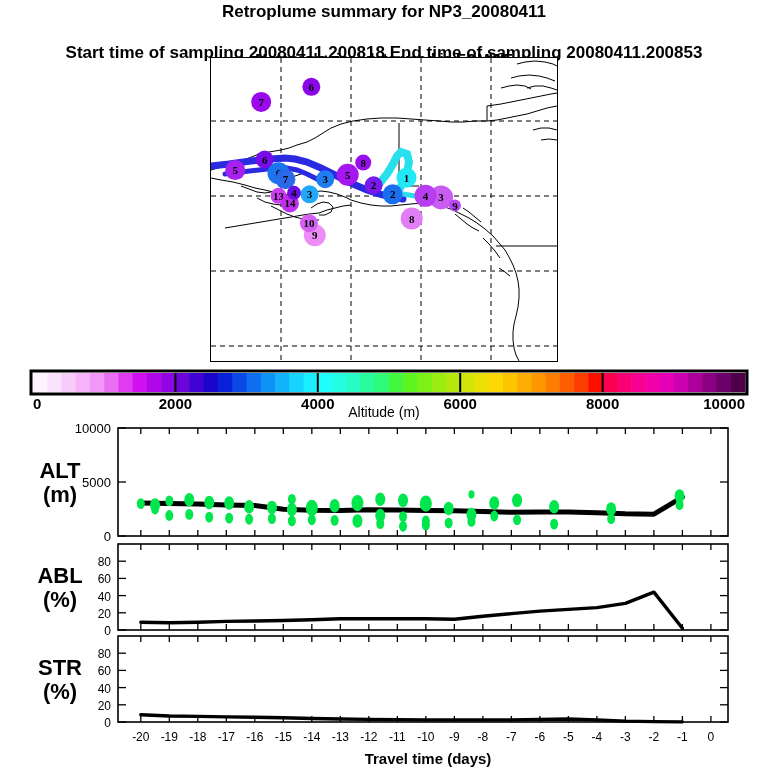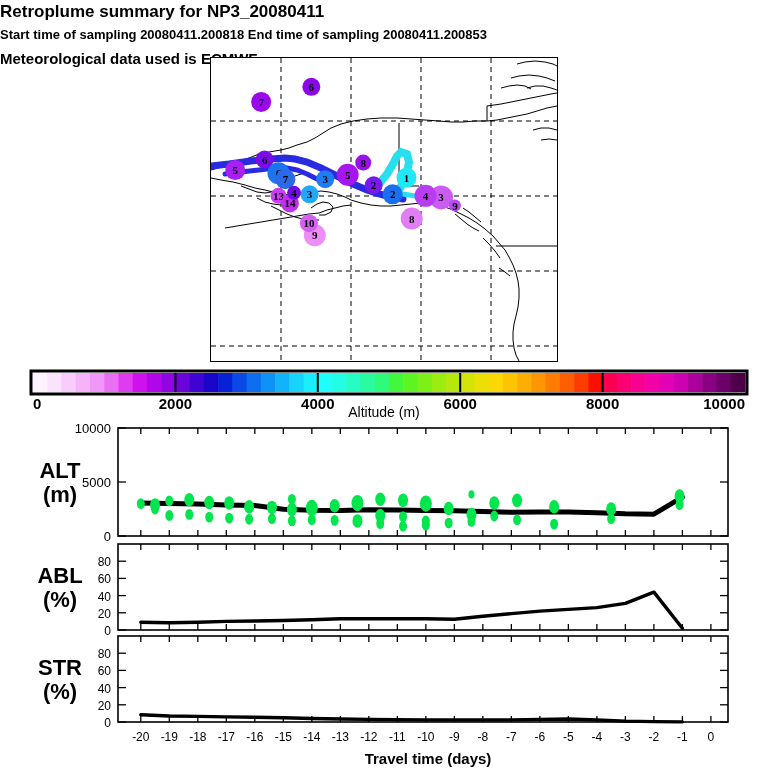--- a/index.html
+++ b/index.html
@@ -1,20 +1,20 @@
 <!DOCTYPE html>
 <html><head>
 <meta charset="utf-8">
 <style>
   html,body{margin:0;padding:0;background:#ffffff;}
   body{width:768px;height:768px;position:relative;overflow:hidden;
        font-family:"Liberation Sans",sans-serif;color:#000;}
-  .ttl{position:absolute;width:100%;font-weight:bold;}
+  .ttl{position:absolute;width:100%;text-align:center;font-weight:bold;}
   #title-main{top:2px;font-size:17px;}
-  #title-times{top:27px;font-size:13px;}
+  #title-times{top:43px;font-size:17px;}
   #title-met{top:50px;font-size:15px;}
   #map-frame{position:absolute;left:210px;top:57px;width:348px;height:305px;
              border:1.5px solid #000;box-sizing:border-box;background:#fff;overflow:hidden;}
   #map-svg{position:absolute;left:0;top:0;}
   #cbar-wrap{position:absolute;left:0;top:365px;width:768px;height:55px;}
   #cbar-svg{position:absolute;left:0;top:0;}
   #panels{position:absolute;left:0;top:420px;width:768px;height:348px;}
   #panels-svg{position:absolute;left:0;top:0;}
   text{font-family:"Liberation Sans",sans-serif;}
   .axlab{font-size:13px;}

